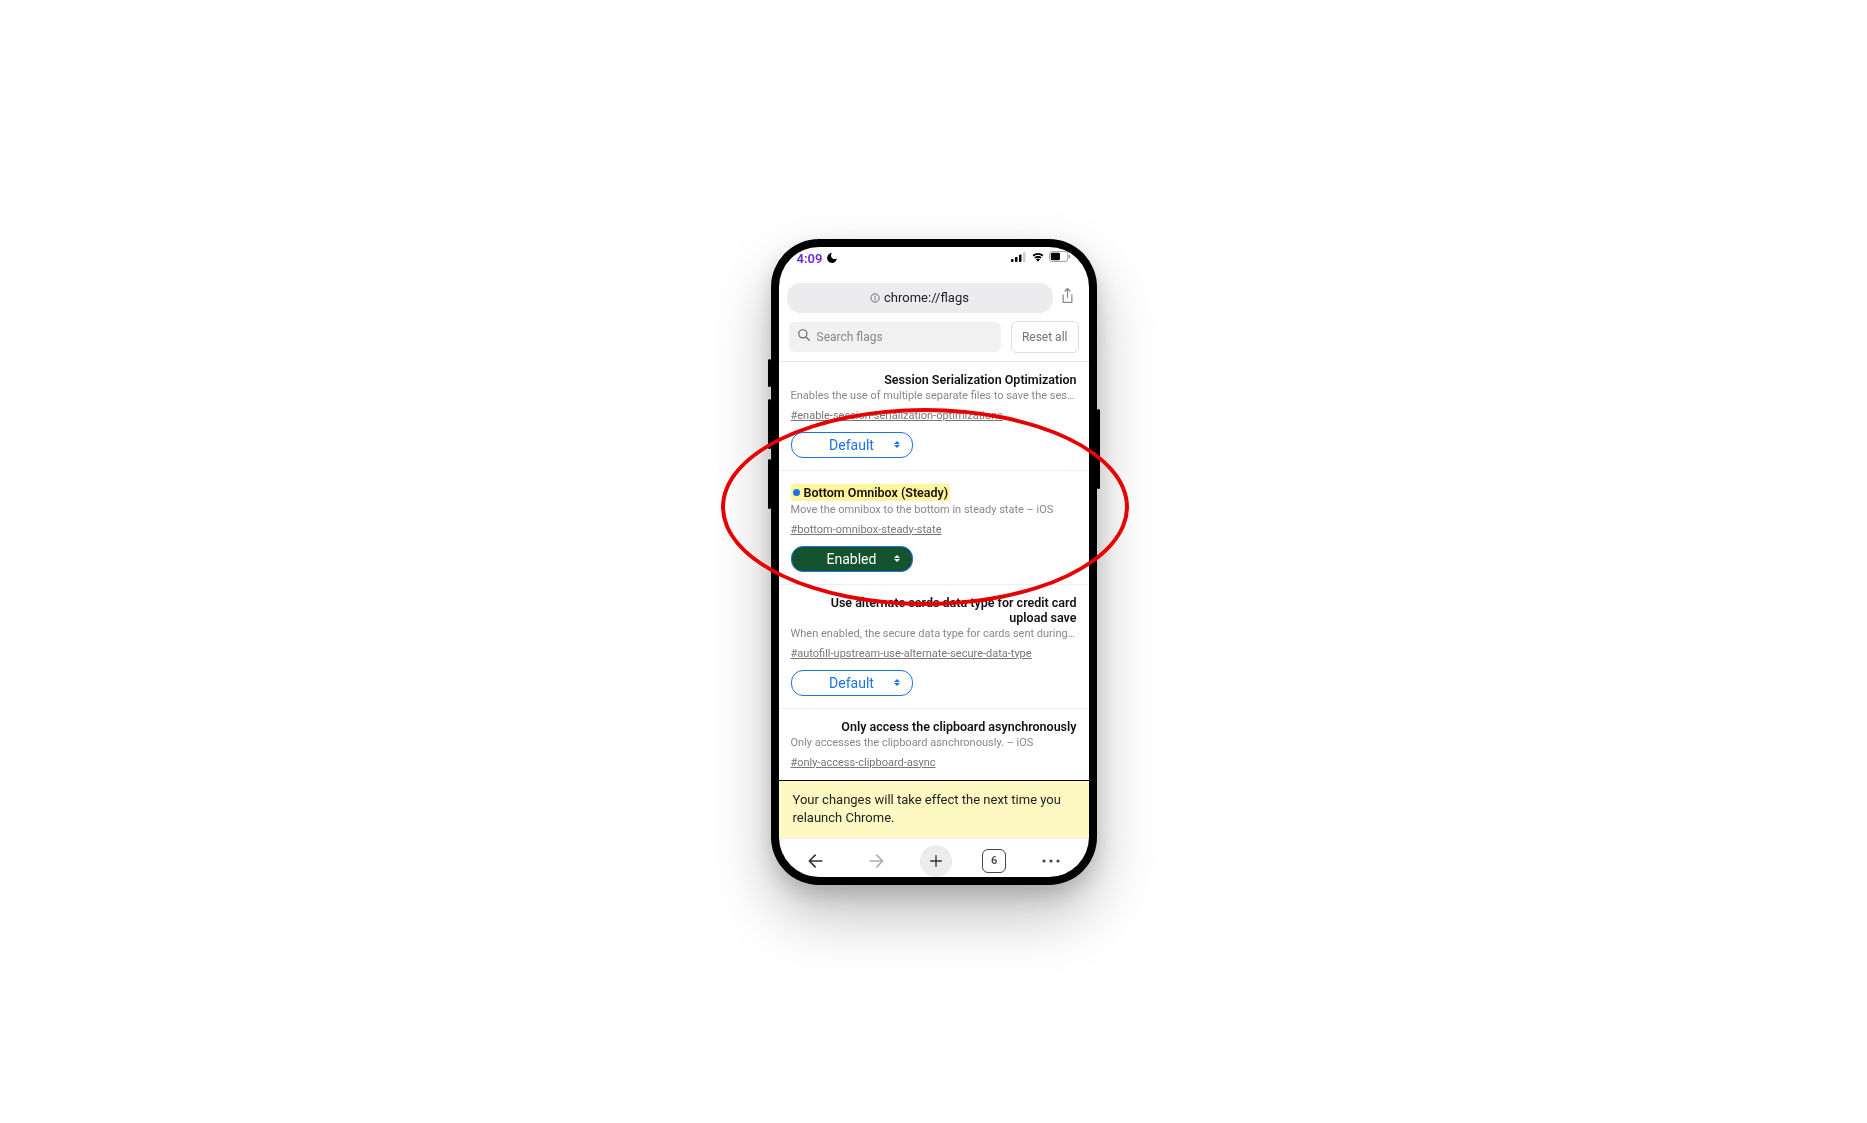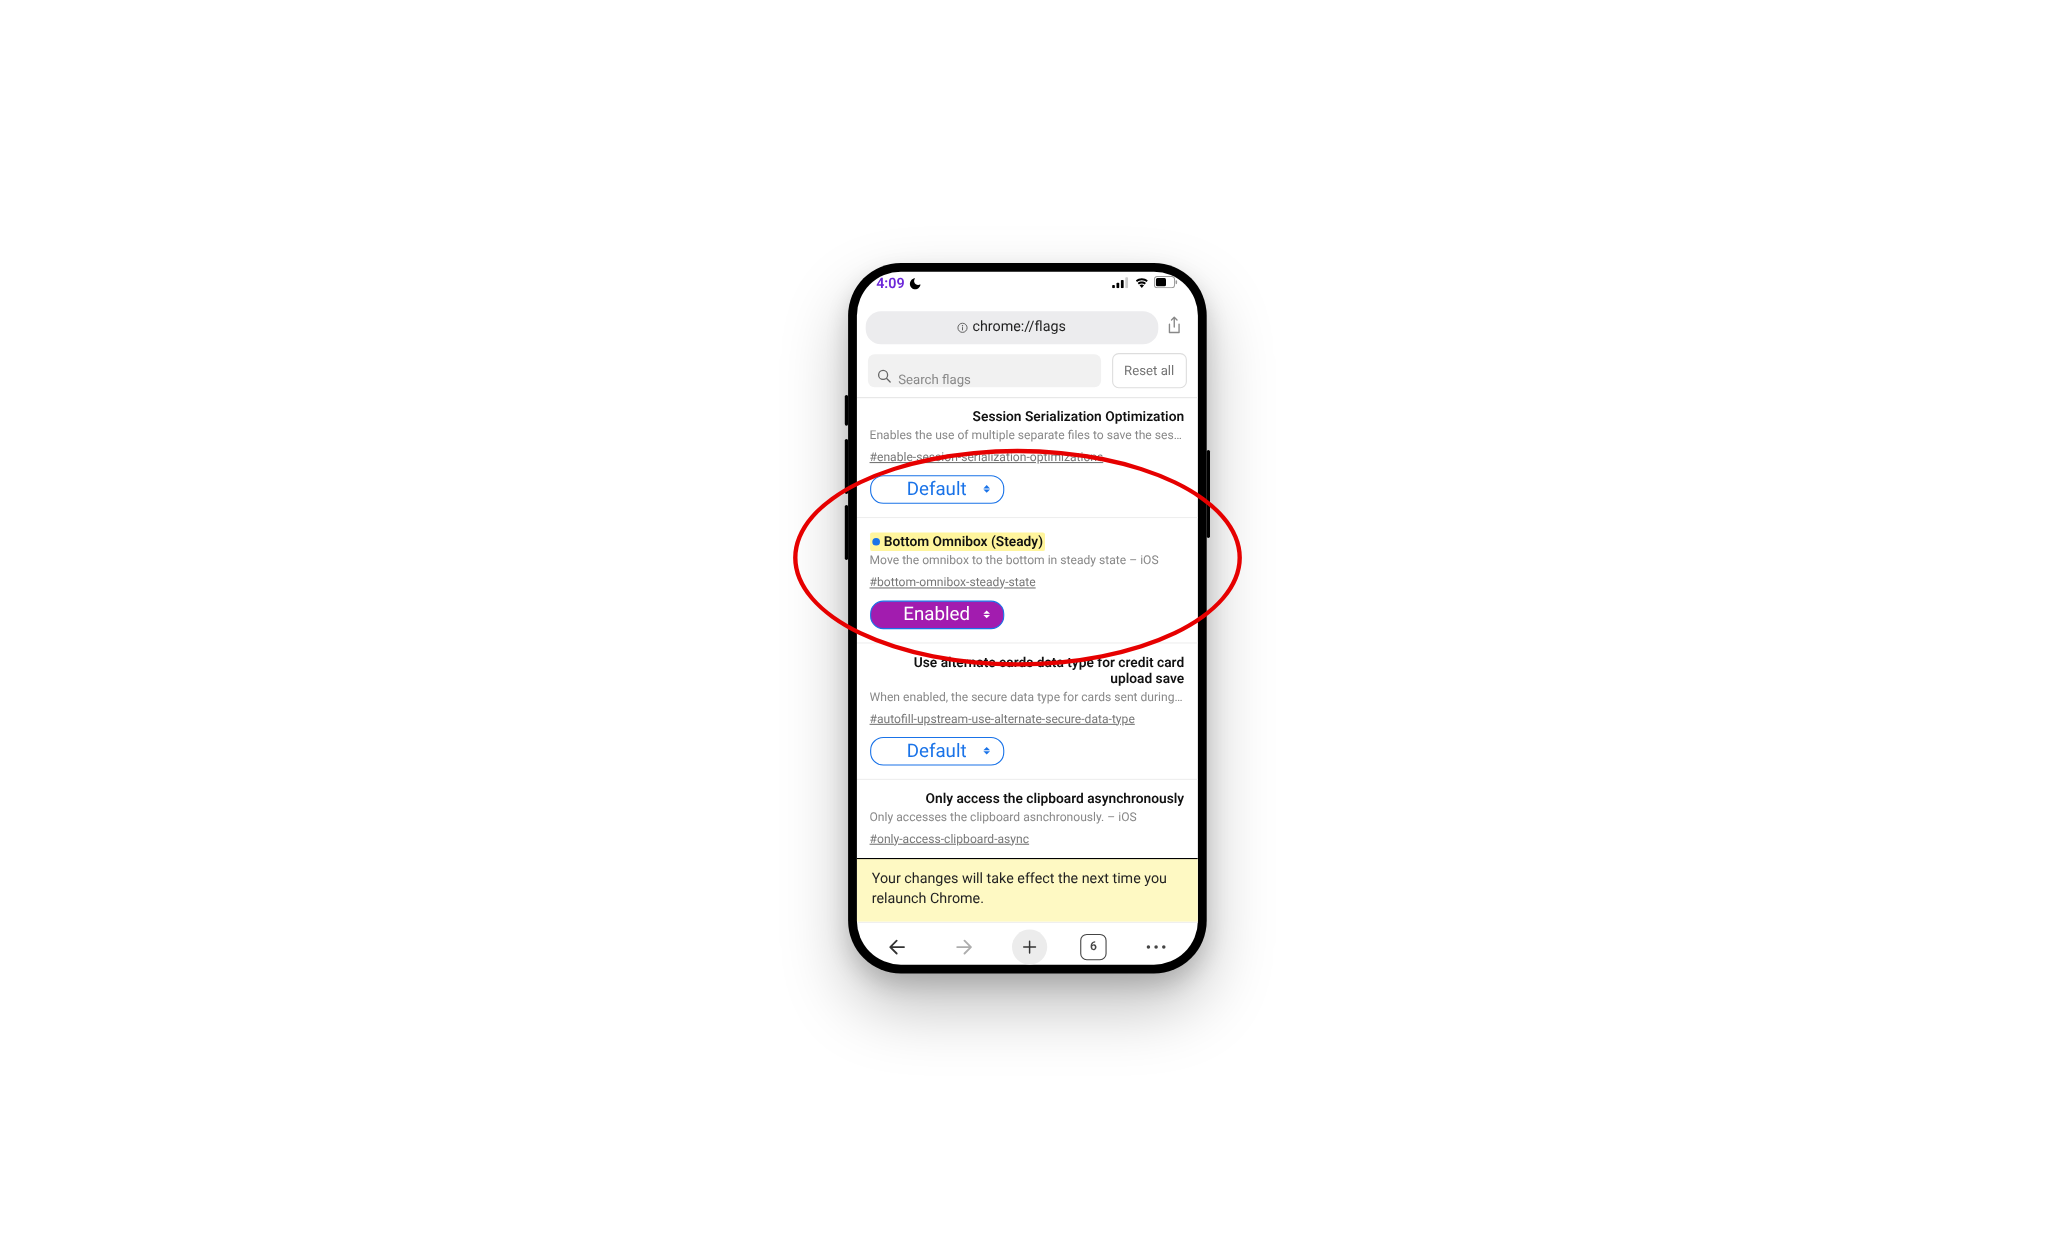--- a/index.html
+++ b/index.html
@@ -105,21 +105,21 @@
     gap:10px;
     padding: 2px 10px 8px 10px;
     align-items:center;
   }
   .search-box {
     flex:1;
     background:#f1f1f1;
     border-radius:6px;
     height:30px;
     display:flex;
-    align-items:flex-end;
+    align-items:center;
     padding:0 8px;
     gap:6px;
     color:#888;
     font-size:12px;
   }
   .reset-btn {
     border:1px solid #ddd;
     border-radius:6px;
     height:30px;
     padding:0 10px;
@@ -182,26 +182,26 @@
   }
   .select-pill {
     width:120px;
     height:24px;
     border:1px solid #1a73e8;
     border-radius:12px;
     display:flex;
     align-items:center;
     justify-content:center;
     gap:6px;
-    font-size:17px;
+    font-size:14px;
     color:#1a73e8;
     position:relative;
   }
   .select-pill.filled {
-    background:#a21caf;
+    background:#14532d;
     color:#fff;
   }
   .select-pill .caret {
     position:absolute;
     right:10px;
     top:50%;
     transform:translateY(-50%);
     width:8px;height:10px;
     display:flex;flex-direction:column;justify-content:center;gap:1px;
   }

